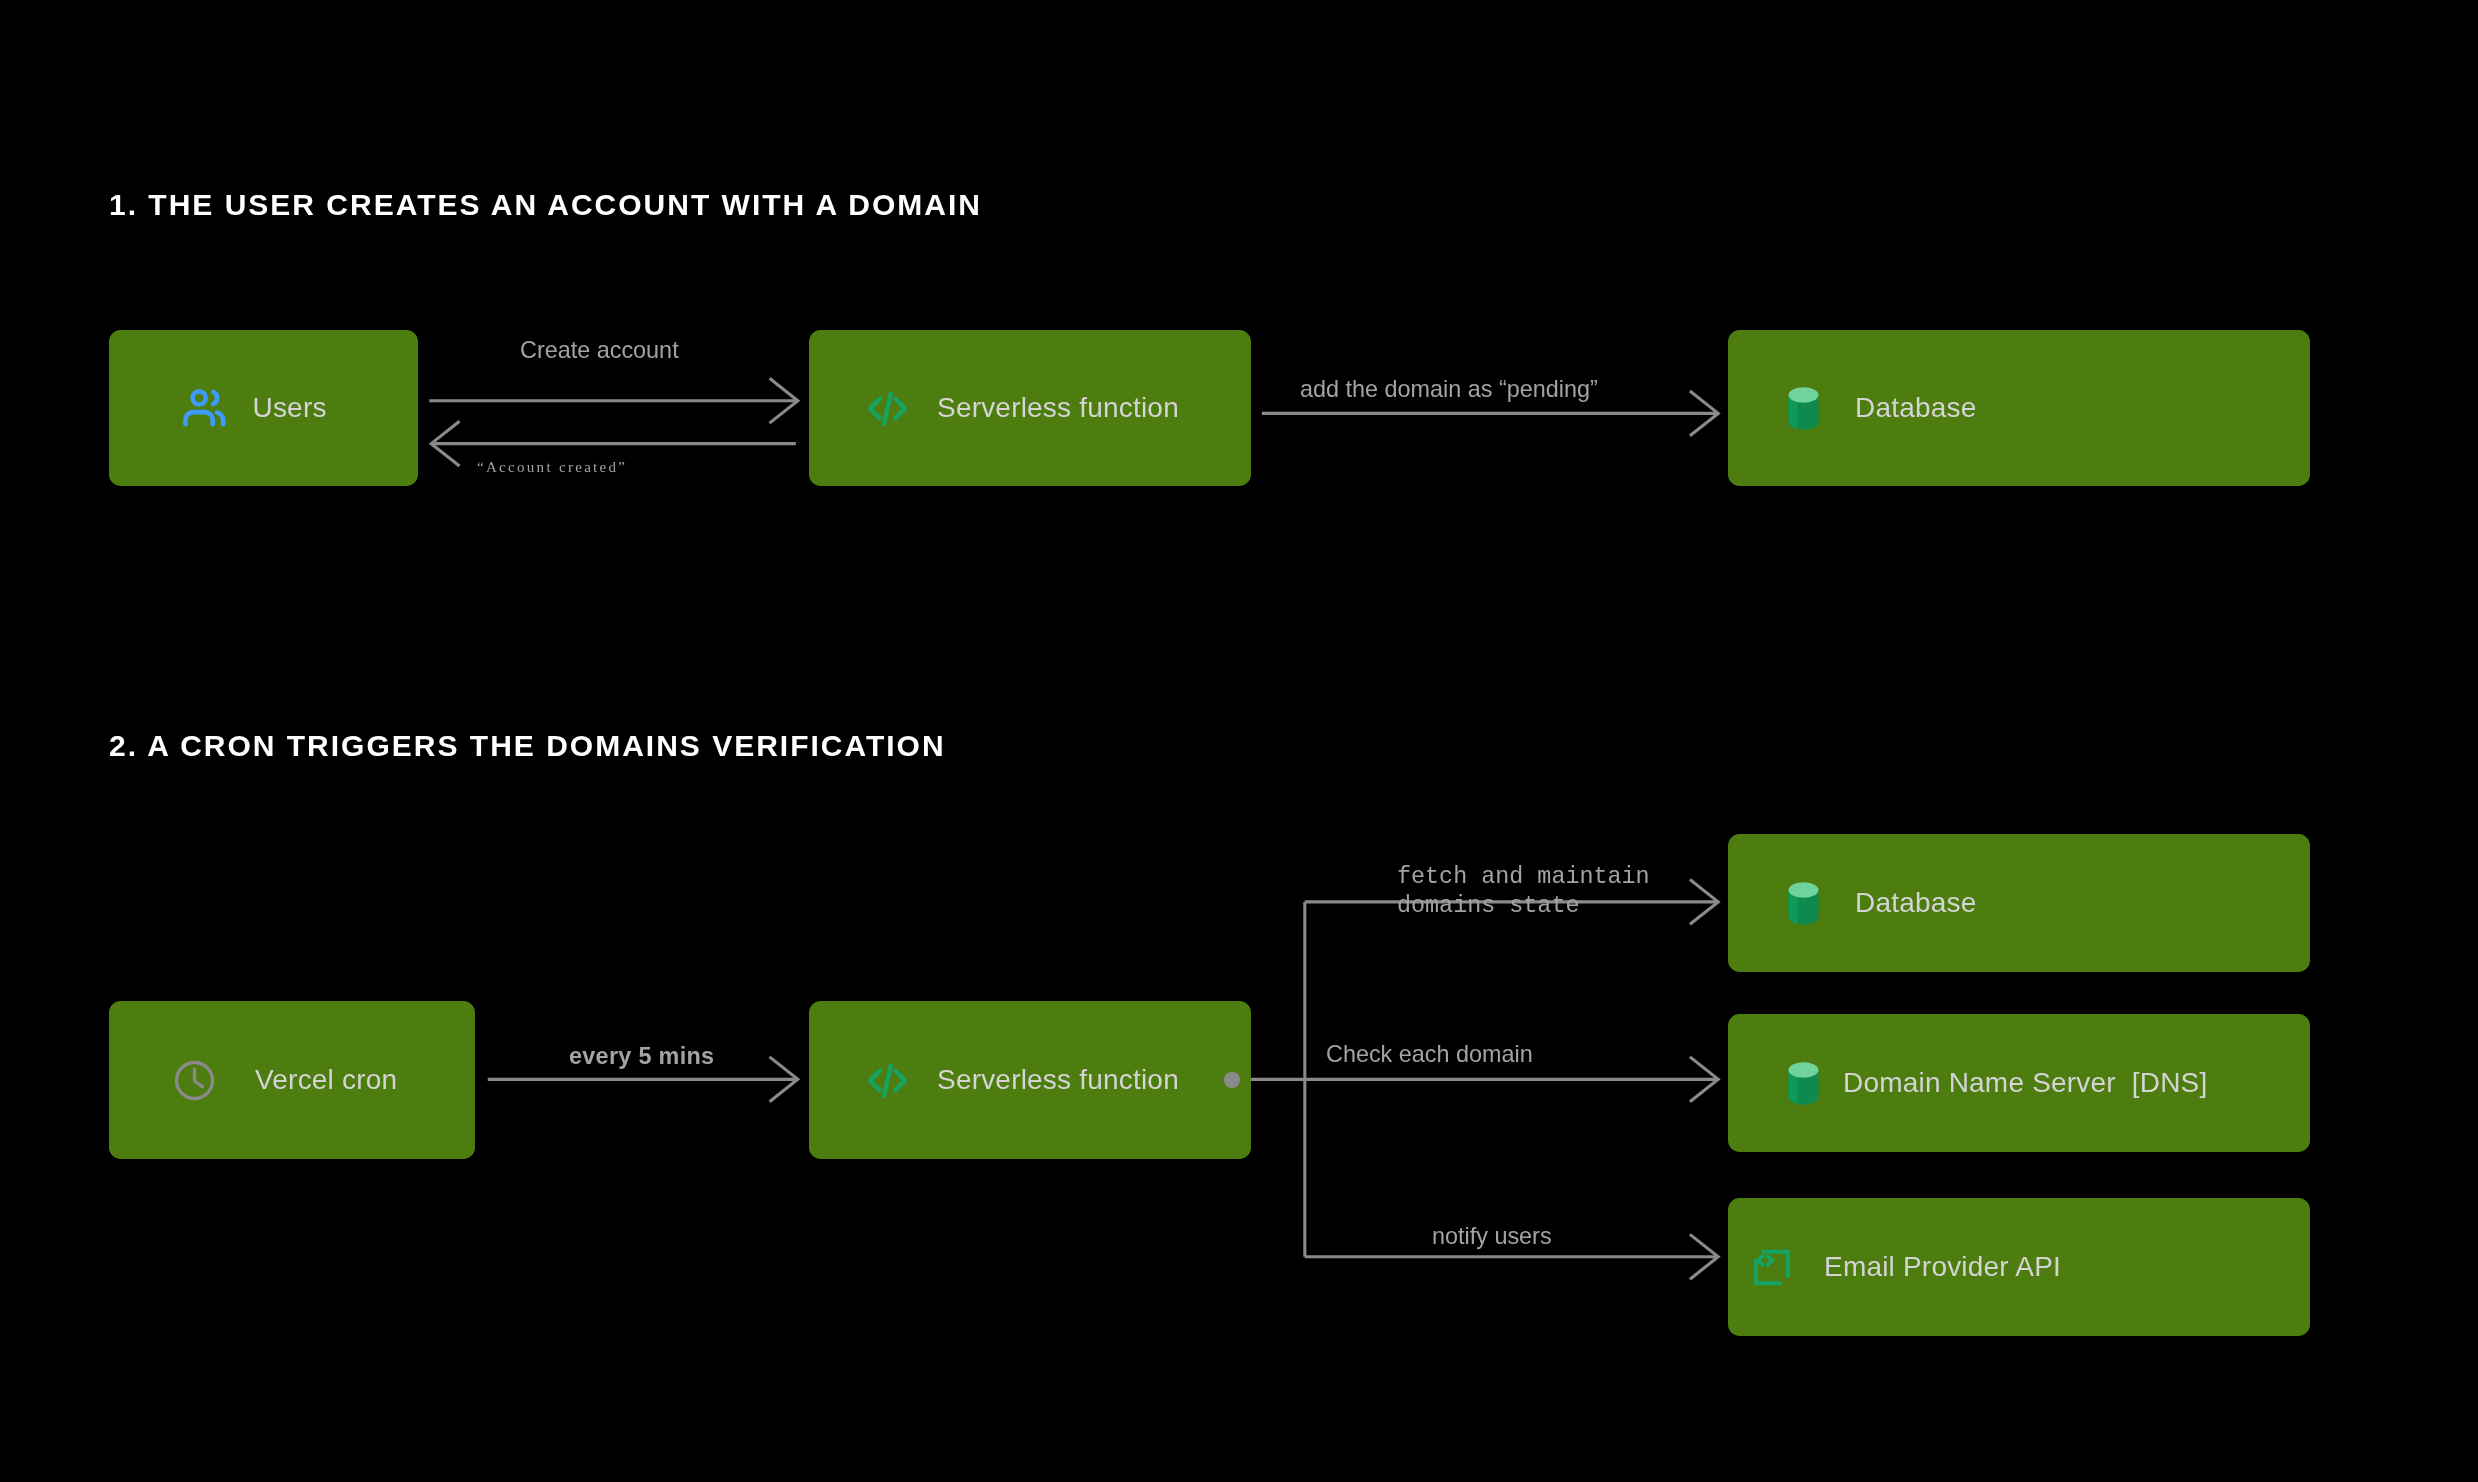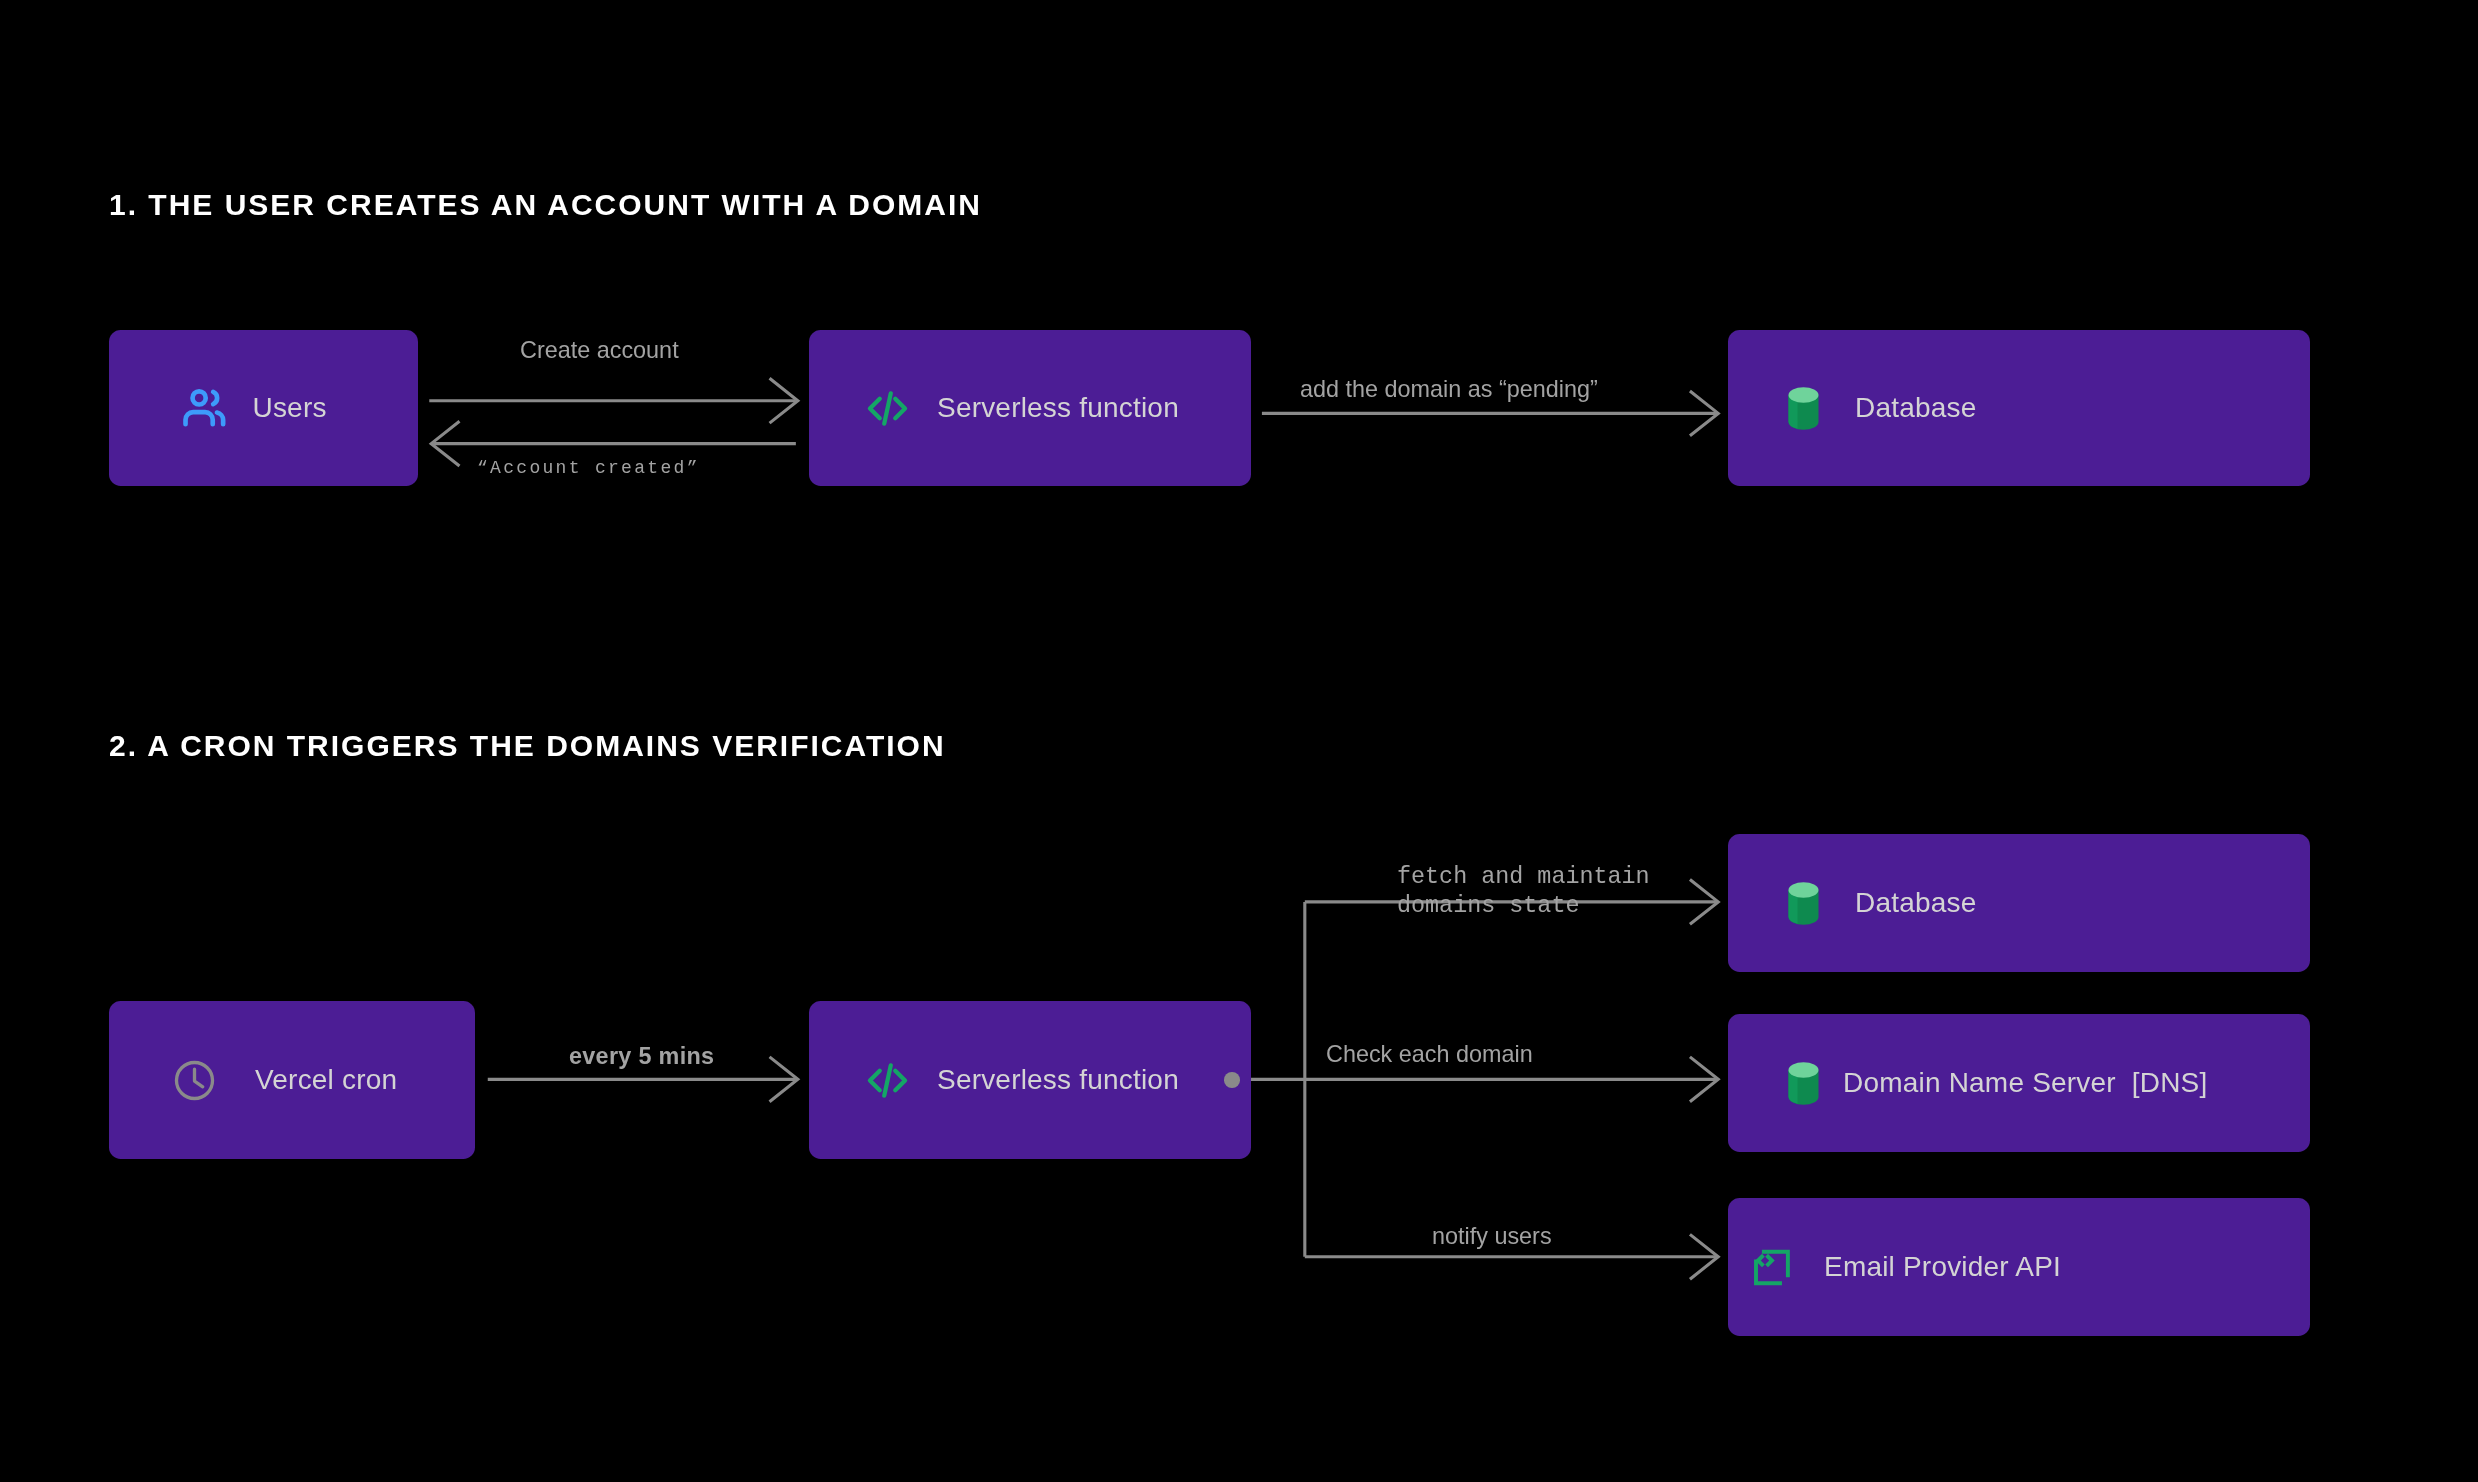--- a/index.html
+++ b/index.html
@@ -32,21 +32,21 @@
     letter-spacing: 2px;
     text-transform: uppercase;
     white-space: nowrap;
   }
   #heading-1 { left: 109px; top: 188px; }
   #heading-2 { left: 109px; top: 729px; }
 
   
   .node {
     position: absolute;
-    background: #4c1d95;
+    background: #4d7c0f;
     border-radius: 11.7px;
     display: flex;
     align-items: center;
     box-sizing: border-box;
   }
   .node .node-icon {
     flex: 0 0 auto;
     display: flex;
     align-items: center;
     justify-content: center;
@@ -99,23 +99,23 @@
   
   .edge-label {
     position: absolute;
     color: #a3a3a3;
     font-size: 23.4px;
     font-weight: 400;
     white-space: nowrap;
     line-height: 1.22;
   }
   .edge-label.mono {
-    font-family: Liberation Mono, monospace;
+    font-family: Liberation Serif, serif;
     letter-spacing: 2.3px;
-    font-size: 18px;
+    font-size: 15px;
   }
 
   #lbl-create-account   { left: 520px;  top: 336px; }
   #lbl-account-created  { left: 477px;  top: 458px; }
   #lbl-add-domain       { left: 1300px; top: 375px; }
   #lbl-every-5-mins     { left: 569px;  top: 1042px; font-weight: bold; letter-spacing: 0.3px; }
   #lbl-fetch-maintain   { left: 1397px; top: 863px;  width: 332px; text-align: left; font-family: Liberation Mono, monospace; }
   #lbl-check-domain     { left: 1326px; top: 1040px; }
   #lbl-notify-users     { left: 1432px; top: 1222px; }
 

